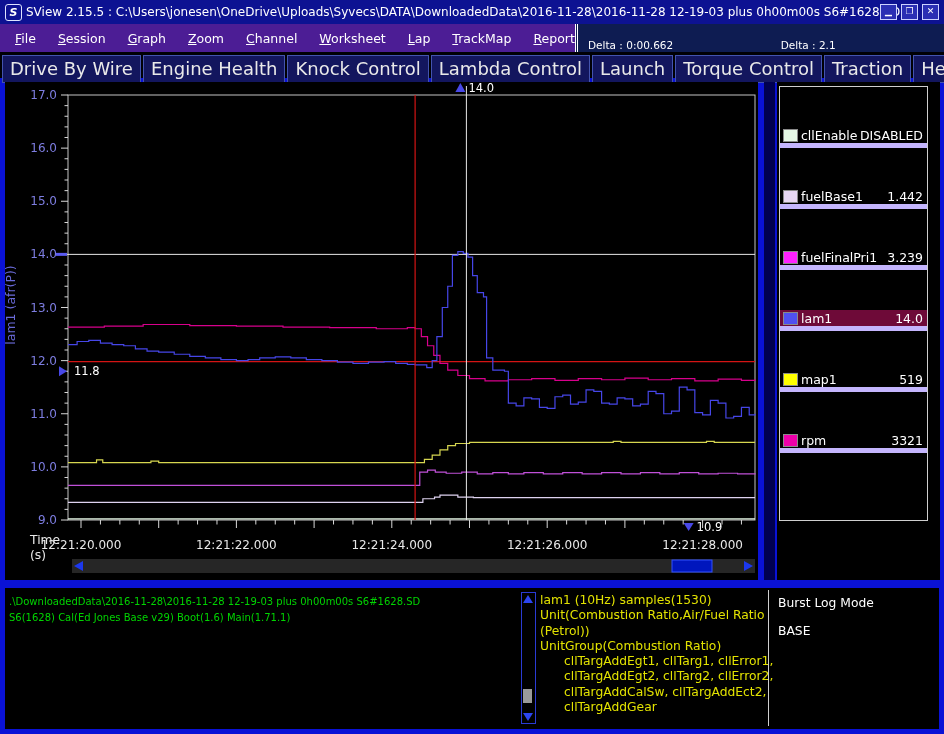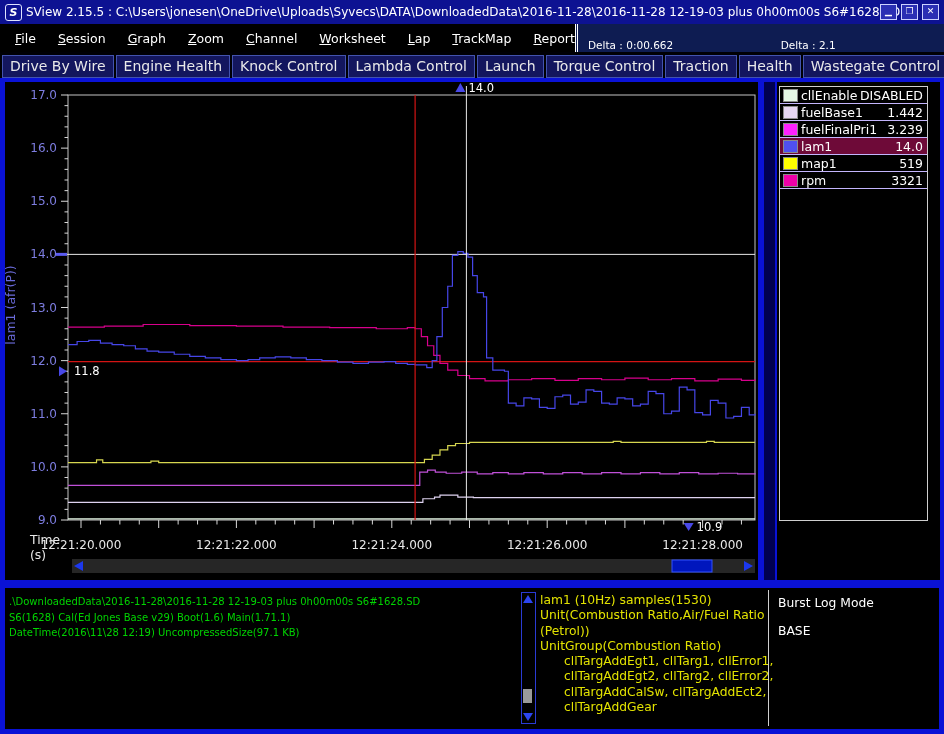--- a/index.html
+++ b/index.html
@@ -9,44 +9,44 @@
   
   #titlebar{position:absolute;left:0;top:0;width:944px;height:24px;background:#0d1292;color:#fff;}
   #app-icon{position:absolute;left:5px;top:4px;width:15px;height:15px;border:1px solid #dfe4ff;
             border-radius:3px;color:#fff;font:bold italic 11px/15px "DejaVu Sans",sans-serif;text-align:center;}
   #title-text{position:absolute;left:26px;top:5px;font-size:12px;white-space:nowrap;}
   #win-buttons{position:absolute;right:5px;top:4px;display:flex;gap:4px;}
   .win-btn{width:15px;height:14px;border:1px solid #ccd2ff;background:#2a2fb4;color:#fff;
            font-size:9px;line-height:13px;text-align:center;}
 
   
-  #menubar{position:absolute;left:0;top:24px;width:944px;height:28px;background:#000000;color:#fff;}
+  #menubar{position:absolute;left:0;top:24px;width:944px;height:28px;background:#4c1d95;color:#fff;}
   #menu-items{position:absolute;left:4px;top:0;height:28px;display:flex;align-items:center;}
   .menu-item{padding:0 11px;font-size:12.5px;cursor:default;}
   #statusbox{position:absolute;right:0;top:0;width:366px;height:28px;background:#0e1c52;
              border-left:3px double #fff;color:#fff;font-size:10.5px;}
   .st-row{position:absolute;left:10px;white-space:nowrap;}
   .st-c1{display:inline-block;width:128px;} .st-c2{display:inline-block;width:58px;}
 
   
   #tabbar{position:absolute;left:0;top:52px;width:944px;height:26px;background:#000005;display:flex;
           align-items:flex-start;padding-top:3px;box-sizing:border-box;}
   .tab{margin-left:2px;padding:2px 7px 3px 7px;background:#13165e;border:1px solid #4353ae;
-       color:#e9e9e9;font-size:14px;white-space:nowrap;}
+       color:#e9e9e9;font-size:18px;white-space:nowrap;}
 
   
   #chart-panel{position:absolute;left:5px;top:82px;width:753px;height:498px;background:#000;}
   #chart-svg{position:absolute;left:0;top:0;}
 
   
   #splitter{position:absolute;left:764px;top:82px;width:11px;height:498px;background:#000050;}
   #right-panel{position:absolute;left:777px;top:82px;width:163px;height:498px;background:#000;}
   #legend-box{position:absolute;left:2px;top:4px;width:147px;height:433px;border:1px solid #cfcfcf;background:#000;}
   .leg-row{display:grid;grid-template-columns:21px 1fr auto;align-items:center;height:16px;
-           border-bottom:1px solid #c4b5fd;color:#fff;font-size:12.5px;padding-right:4px;}
+           border-bottom:5px solid #c4b5fd;color:#fff;font-size:12.5px;padding-right:4px;margin-top:40px;}
   .leg-row.selected{background:#6e0a38;}
   .leg-swatch{width:13px;height:11px;margin-left:3px;border:1px solid #8a8a8a;}
   .leg-val{text-align:right;}
 
   
   #footer{position:absolute;left:5px;top:588px;width:934px;height:141px;background:#000;}
   #foot-left{position:absolute;left:4px;top:6px;width:505px;color:#00d400;font-size:10px;
              line-height:15.5px;white-space:nowrap;}
   #foot-scroll{position:absolute;left:516px;top:4px;width:13px;height:130px;background:#000;border:1px solid #2a3bd4;}
   .fs-arrow{position:absolute;left:1px;width:0;height:0;border-left:5px solid transparent;border-right:5px solid transparent;}
@@ -263,21 +263,20 @@
           <span>rpm</span>
           <span class="leg-val">3321</span>
         </div>
       </div>
   </div>
 
   <div id="footer">
     <div id="foot-left">
         <div>.\DownloadedData\2016-11-28\2016-11-28 12-19-03 plus 0h00m00s S6#1628.SD</div>
         <div>S6(1628) Cal(Ed Jones Base v29) Boot(1.6) Main(1.71.1)</div>
-        <div>DateTime(2016\11\28 12:19) UncompressedSize(97.1 KB)</div>
       </div>
     <div id="foot-scroll">
       <div id="fs-up" class="fs-arrow"></div>
       <div id="fs-thumb"></div>
       <div id="fs-down" class="fs-arrow"></div>
     </div>
     <div id="foot-mid">
         <div class="fm-line">lam1 (10Hz) samples(1530)</div>
         <div class="fm-line">Unit(Combustion Ratio,Air/Fuel Ratio</div>
         <div class="fm-line">(Petrol))</div>

